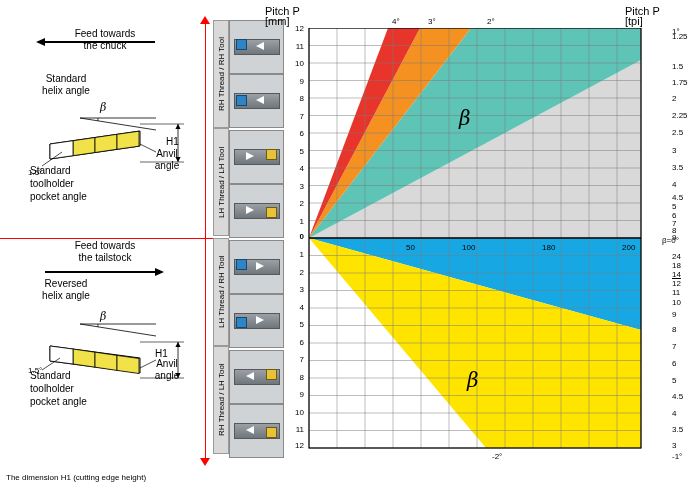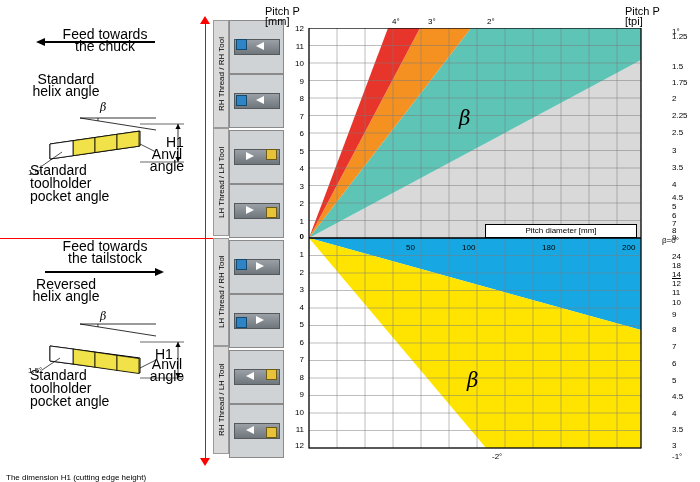--- a/index.html
+++ b/index.html
@@ -13,21 +13,21 @@
   .ctr{text-align:center;}
 
   
   .hline{position:absolute;background:#ff0000;height:1px;}
   .vline{position:absolute;background:#ff0000;width:1px;}
 
   .arrow-blk{position:absolute;height:2px;background:#000;}
   .arrow-head-l{position:absolute;width:0;height:0;border-top:4px solid transparent;border-bottom:4px solid transparent;border-right:9px solid #000;}
   .arrow-head-r{position:absolute;width:0;height:0;border-top:4px solid transparent;border-bottom:4px solid transparent;border-left:9px solid #000;}
 
-  .lbl{position:absolute;font-size:14px;line-height:12px;color:#000;}
+  .lbl{position:absolute;font-size:10px;line-height:12px;color:#000;}
   .lbl.sm{font-size:8px;}
   .beta-sym{font-family:"DejaVu Serif", serif;font-style:italic;}
 
   
   .strip{position:absolute;left:213px;top:20px;width:69px;height:432px;}
   .striplabel{
     position:absolute;left:0;width:14px;background:#d9d9d9;border:1px solid #9a9a9a;
     writing-mode:vertical-rl;transform:rotate(180deg);
     font-size:8px;text-align:center;color:#000;
     display:flex;align-items:center;justify-content:center;
@@ -279,23 +279,20 @@
         <line x1="20" y1="367.5" x2="352" y2="367.5"></line>
         <line x1="20" y1="385" x2="352" y2="385"></line>
         <line x1="20" y1="402.5" x2="352" y2="402.5"></line>
         <line x1="20" y1="420" x2="352" y2="420"></line>
       </g>
 
       <rect x="20" y="0" width="332" height="420" fill="none" stroke="#000" stroke-width="1.2"></rect>
       <line x1="20" y1="210" x2="352" y2="210" stroke="#000" stroke-width="1.4"></line>
     </svg>
 
-    <div class="pdbox" style="left:196px;top:196px;width:150px;height:12px;border:1px solid #000;background:#fff;text-align:center;line-height:12px;">
-      <span>Pitch diameter [mm]</span>
-    </div>
 
     <div class="beta-big" style="left:170px;top:78px;">β</div>
     <div class="beta-big" style="left:178px;top:340px;">β</div>
   </div>
 
   <div class="axislbl" style="left:382px;top:243px;padding-left:24px;">50</div>
   <div class="axislbl" style="left:462px;top:243px;">100</div>
   <div class="axislbl" style="left:542px;top:243px;">180</div>
   <div class="axislbl" style="left:622px;top:243px;">200</div>
 

